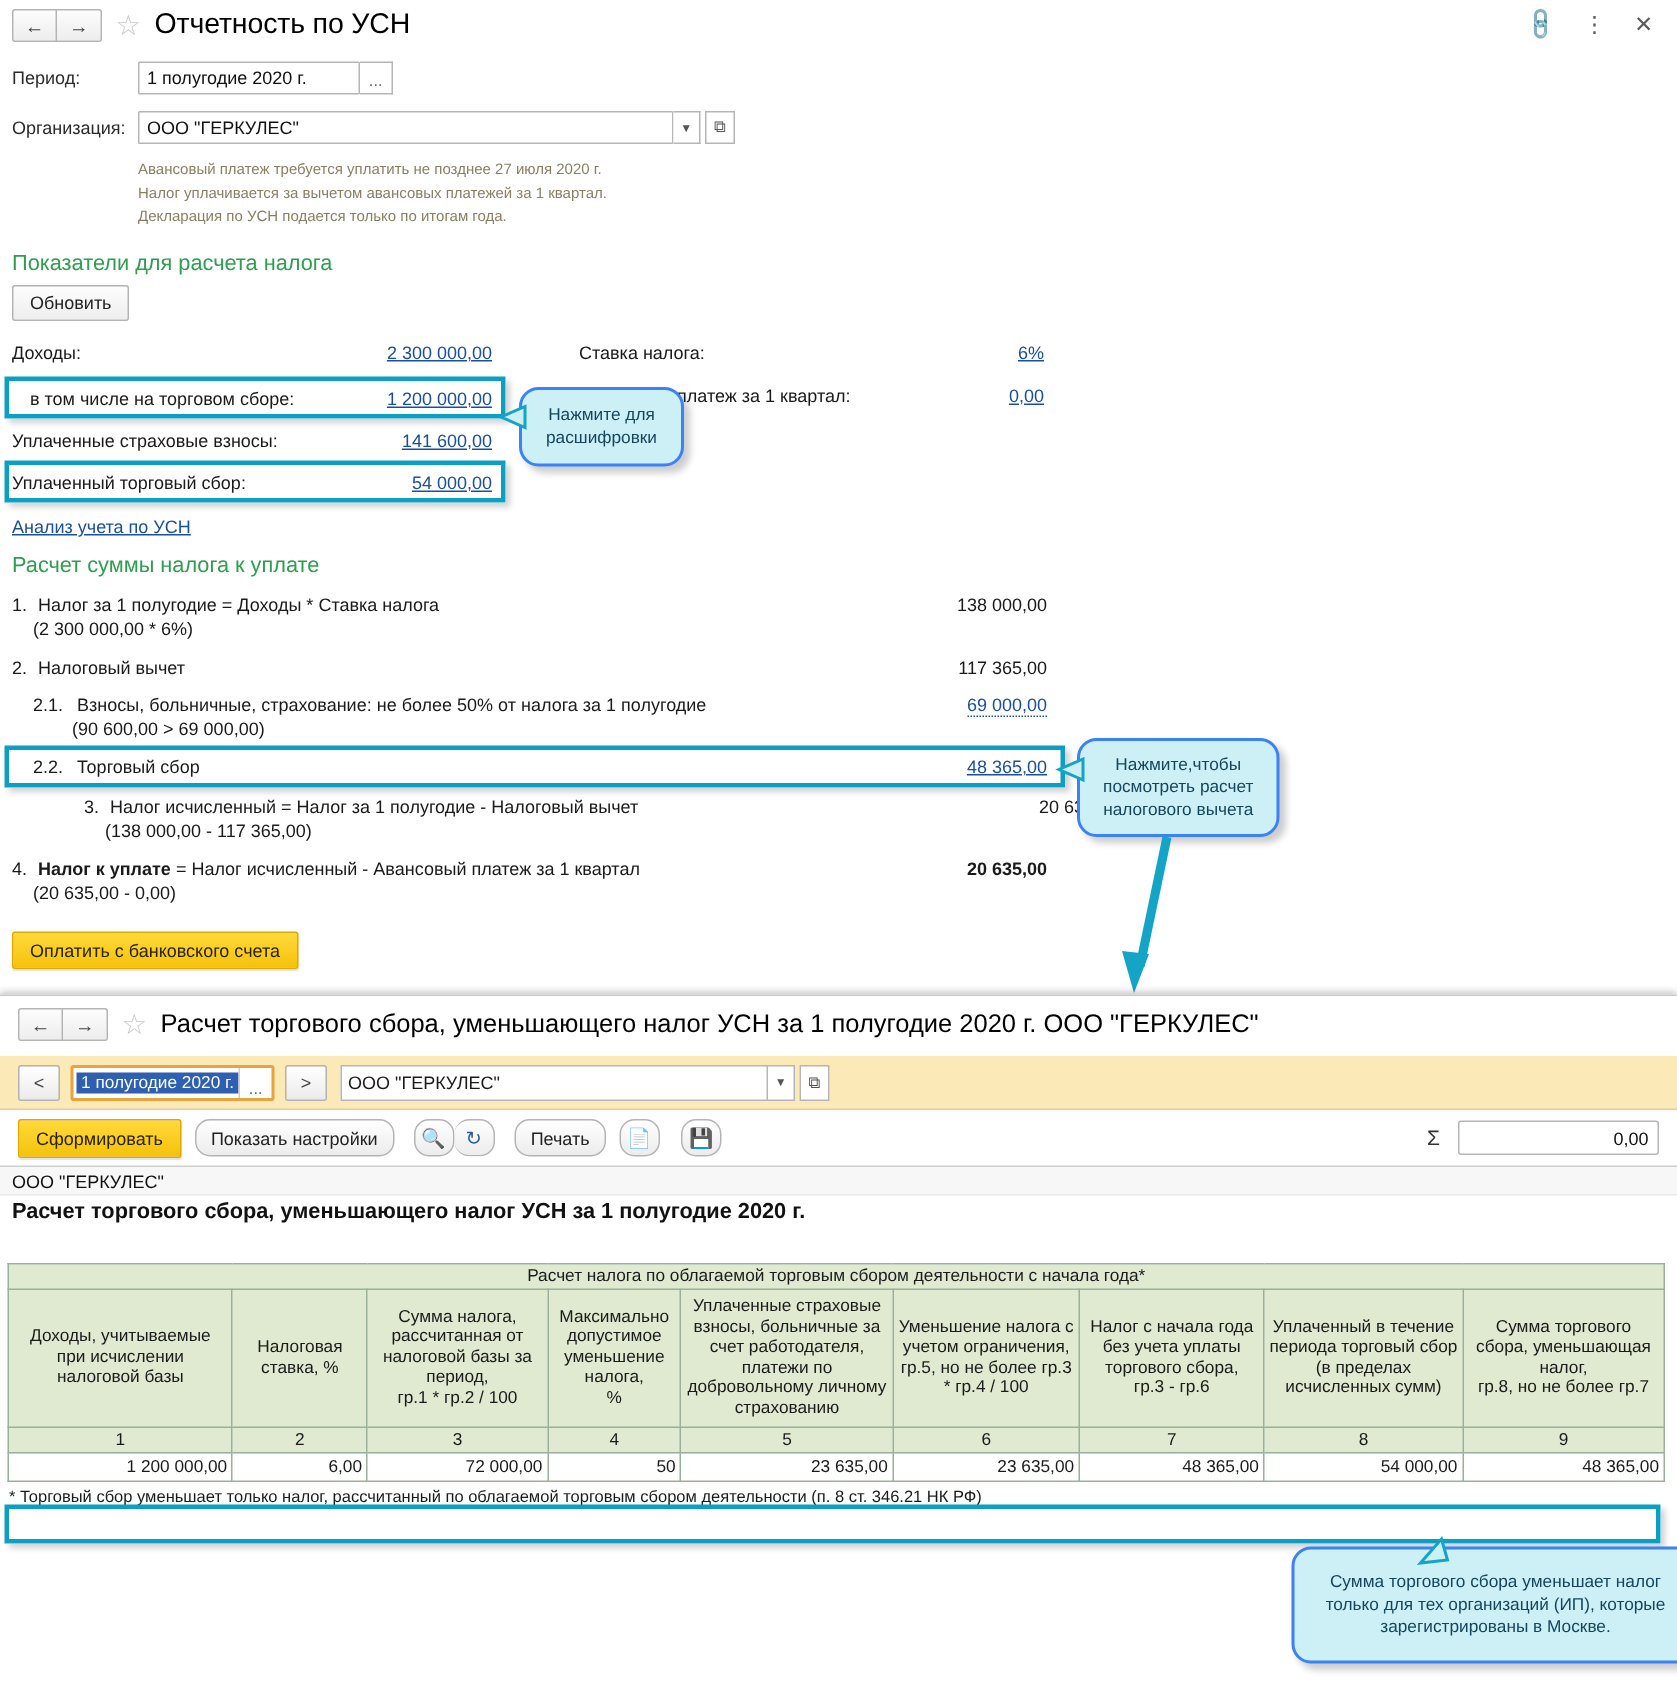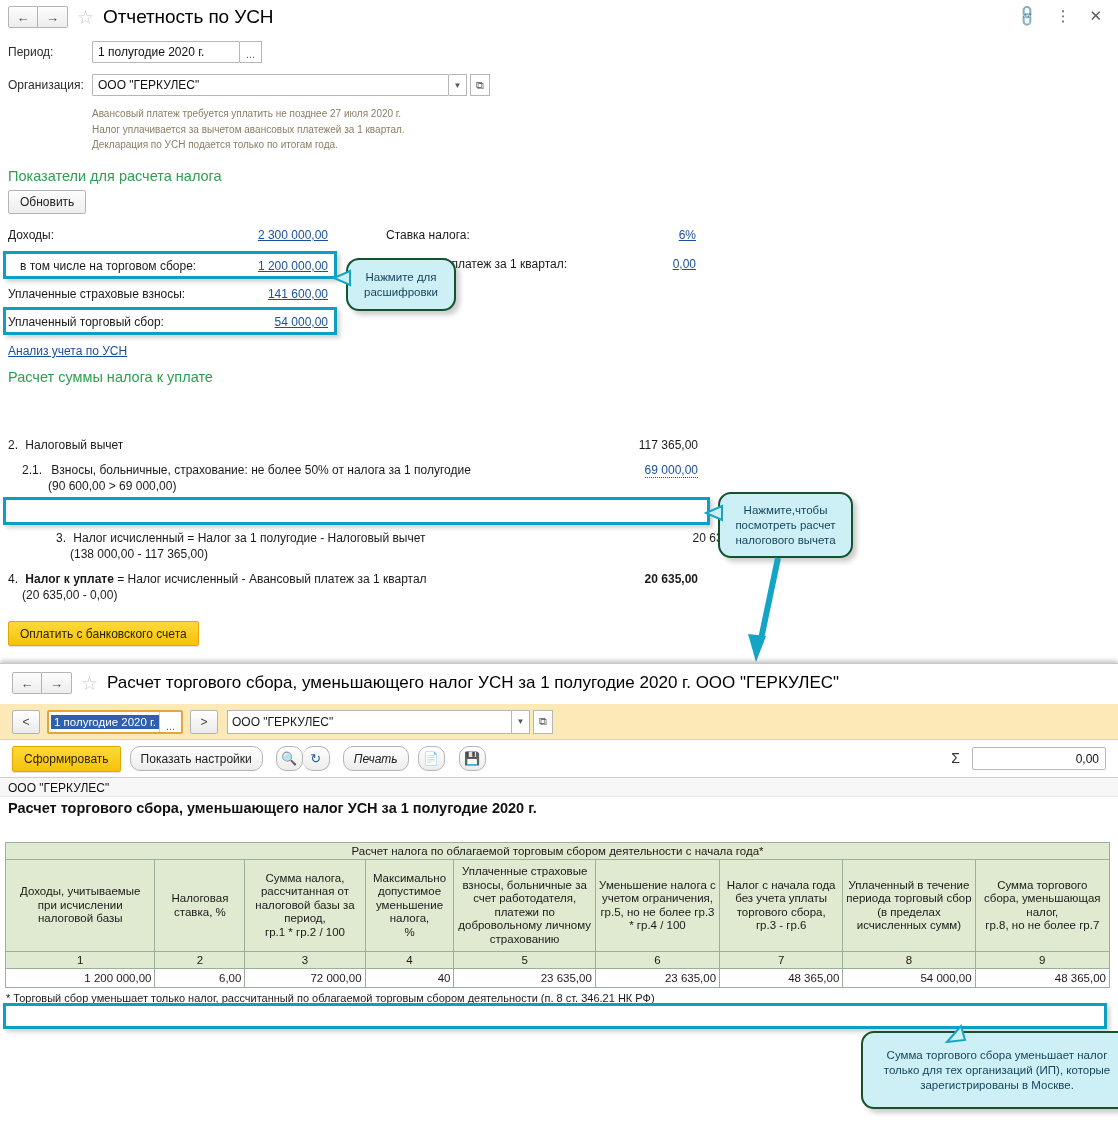--- a/index.html
+++ b/index.html
@@ -57,21 +57,21 @@
   .plain{color:#1a1a1a;}
   .row-label{font-size:12px;color:#1a1a1a;}
   .dotted{border-bottom:1px dotted #1a4f9c;}
 
   .hl{
     position:absolute;border:3px solid #0c9fc4;background:transparent;
     box-shadow:3px 3px 4px rgba(0,0,0,.18);
   }
 
   .callout{
-    position:absolute;background:#cdf0f7;border:2px solid #14532d;border-radius:13px;
+    position:absolute;background:#cdf0f7;border:2px solid #3b82f6;border-radius:13px;
     color:#15455c;font-size:11.5px;line-height:15px;text-align:center;
     display:flex;align-items:center;justify-content:center;padding:5px 7px;
     box-shadow:4px 4px 5px rgba(0,0,0,.2);
   }
 
   .btn-yellow{
     background:linear-gradient(#ffd93b,#f5c20a);border:1px solid #e0a800;border-radius:2px;
     height:25px;padding:0 11px;display:inline-flex;align-items:center;font-size:12px;color:#2b2200;
     box-shadow:0 1px 1px rgba(0,0,0,.12);
   }
@@ -219,34 +219,45 @@
 
   <div class="callout" style="left:346px;top:258px;width:110px;height:53px;">
     <span>Нажмите для расшифровки</span>
   </div>
   <svg style="position:absolute;left:328px;top:268px;" width="24" height="20">
     <path d="M22 3 L6 10 L22 17 Z" fill="#cdf0f7" stroke="#13a4c6" stroke-width="2"></path>
   </svg>
 
   <div class="grn-head" style="position:absolute;left:8px;top:369px;">Расчет суммы налога к уплате</div>
 
+  <div style="position:absolute;left:8px;top:396px;width:690px;">
+    <span style="display:inline-block;width:14px;">1.</span>
+    <span>Налог за 1 полугодие = Доходы * Ставка налога</span>
+    <span class="plain" style="position:absolute;right:0;top:0;">138 000,00</span>
+    <div style="margin-left:14px;margin-top:2px;">(2 300 000,00 * 6%)</div>
+  </div>
 
   <div style="position:absolute;left:8px;top:438px;width:690px;">
     <span style="display:inline-block;width:14px;">2.</span>
     <span>Налоговый вычет</span>
     <span class="plain" style="position:absolute;right:0;top:0;">117 365,00</span>
   </div>
 
   <div style="position:absolute;left:22px;top:463px;width:676px;">
     <span style="display:inline-block;width:26px;">2.1.</span>
     <span>Взносы, больничные, страхование: не более 50% от налога за 1 полугодие</span>
     <span class="val dotted" style="position:absolute;right:0;top:0;text-decoration:none;">69 000,00</span>
     <div style="margin-left:26px;margin-top:2px;">(90 600,00 &gt; 69 000,00)</div>
   </div>
 
+  <div style="position:absolute;left:22px;top:504px;width:676px;">
+    <span style="display:inline-block;width:26px;">2.2.</span>
+    <span>Торговый сбор</span>
+    <span class="val" style="position:absolute;right:0;top:0;">48 365,00</span>
+  </div>
 
   <div style="position:absolute;left:8px;top:531px;width:690px;margin-left:48px;">
     <span style="display:inline-block;width:14px;">3.</span>
     <span>Налог исчисленный = Налог за 1 полугодие - Налоговый вычет</span>
     <span class="plain" style="position:absolute;right:0;top:0;">20 635,00</span>
     <div style="margin-left:14px;margin-top:2px;">(138 000,00 - 117 365,00)</div>
   </div>
 
   <div style="position:absolute;left:8px;top:572px;width:690px;">
     <span style="display:inline-block;width:14px;">4.</span>
@@ -300,21 +311,21 @@
     </div>
   </div>
 
   <div id="w2tools">
     <div class="btn-yellow" style="height:26px;">Сформировать</div>
     <div class="tool">Показать настройки</div>
     <div style="display:flex;margin-left:4px;">
       <div class="tool toolicon">🔍</div>
       <div class="tool toolicon" style="border-left:none;">↻</div>
     </div>
-    <div class="tool" style="margin-left:4px;font-style:italic;">Печать</div>
+    <div class="tool" style="margin-left:4px;">Печать</div>
     <div class="tool toolicon">📄</div>
     <div class="tool toolicon" style="margin-left:5px;">💾</div>
     <div class="sigma">Σ</div>
     <div class="sumbox">0,00</div>
   </div>
 
   <div id="report">
     <div class="rep-org">ООО "ГЕРКУЛЕС"</div>
     <div class="rep-title">Расчет торгового сбора, уменьшающего налог УСН за 1 полугодие 2020 г.</div>
 
@@ -358,21 +369,21 @@
         <td class="numhdr">5</td>
         <td class="numhdr">6</td>
         <td class="numhdr">7</td>
         <td class="numhdr">8</td>
         <td class="numhdr">9</td>
       </tr>
       <tr>
         <td class="datacell">1 200 000,00</td>
         <td class="datacell">6,00</td>
         <td class="datacell">72 000,00</td>
-        <td class="datacell">40</td>
+        <td class="datacell">50</td>
         <td class="datacell">23 635,00</td>
         <td class="datacell">23 635,00</td>
         <td class="datacell">48 365,00</td>
         <td class="datacell">54 000,00</td>
         <td class="datacell">48 365,00</td>
       </tr>
     </tbody>
       </table>
 
     <div class="footnote">* Торговый сбор уменьшает только налог, рассчитанный по облагаемой торговым сбором деятельности (п. 8 ст. 346.21 НК РФ)</div>

